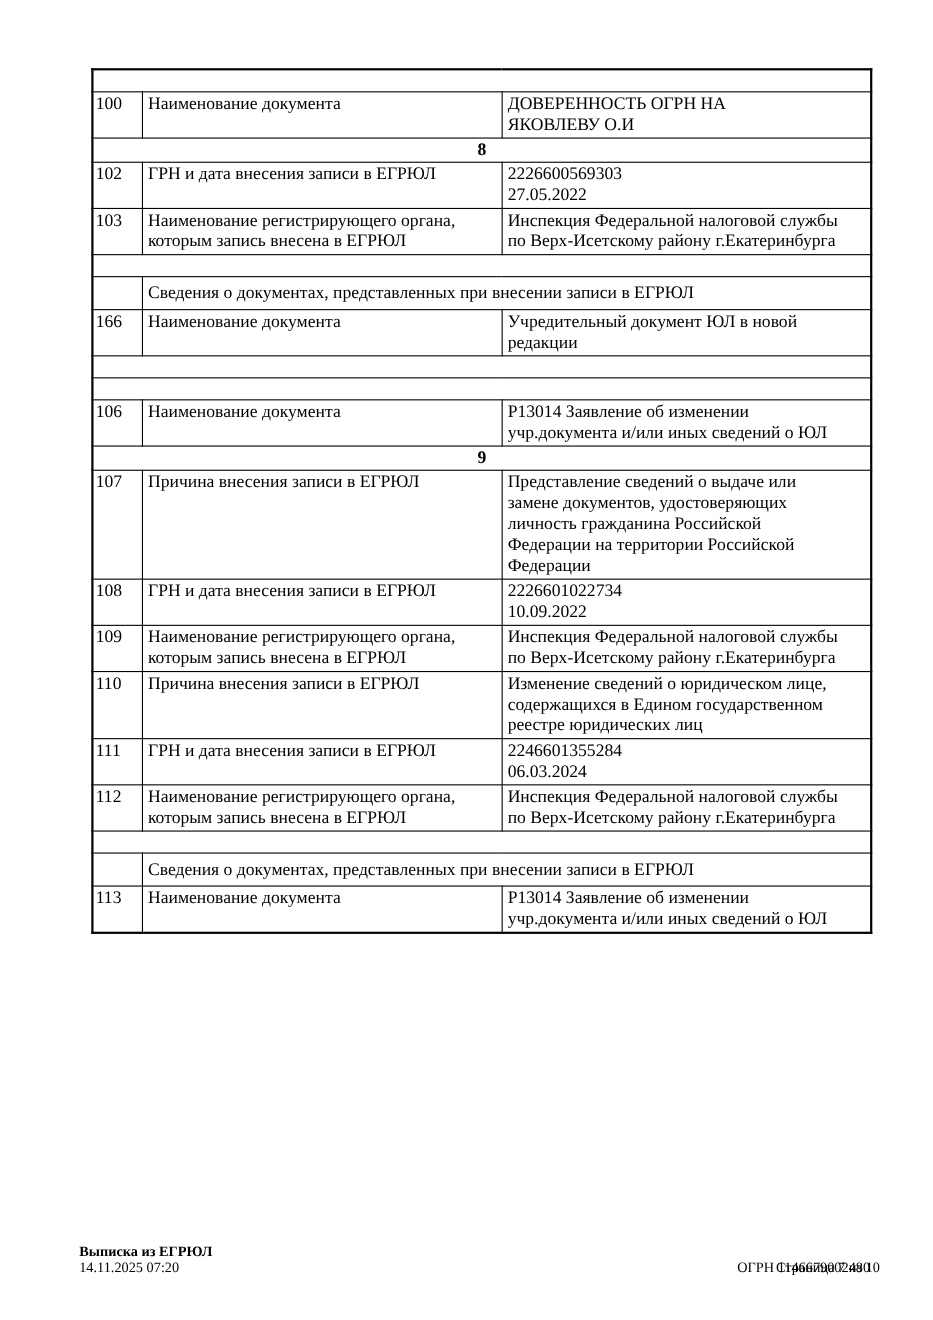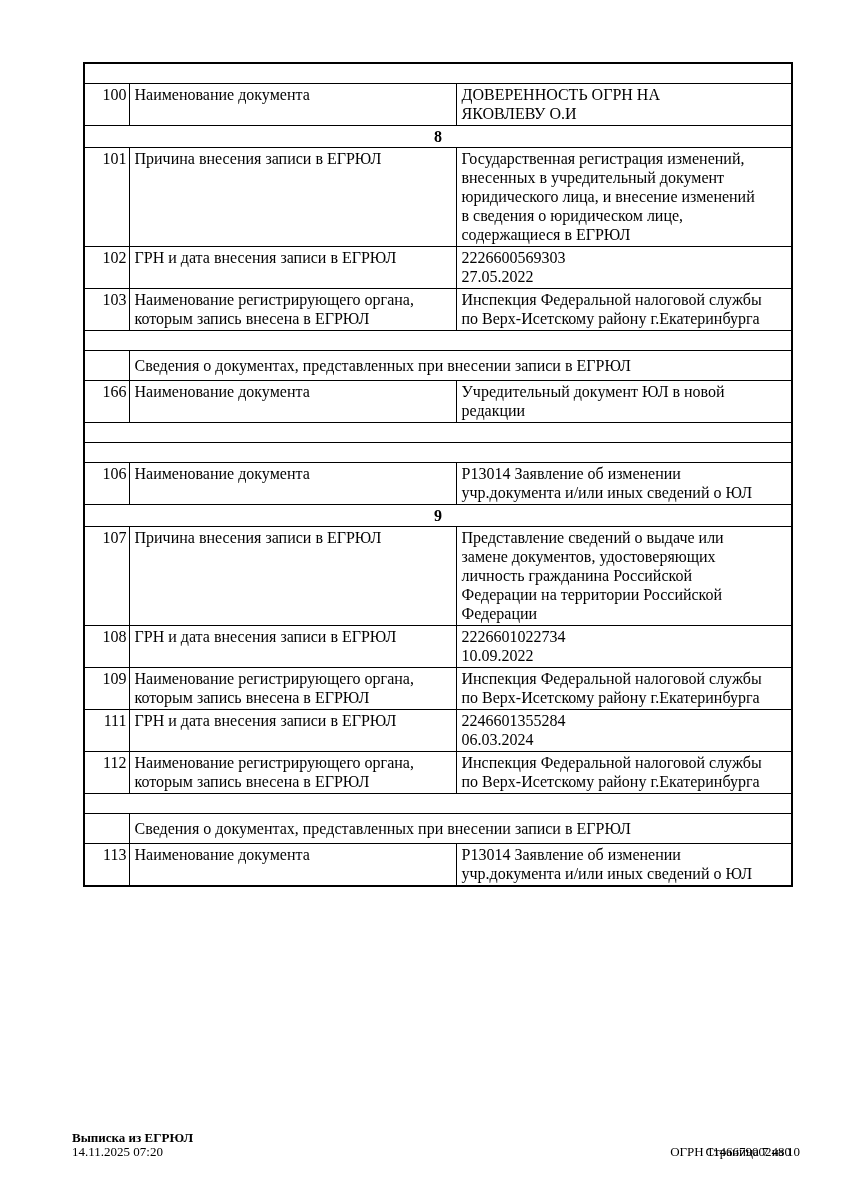--- a/index.html
+++ b/index.html
@@ -35,21 +35,21 @@
     vertical-align: top;
     font-size: 16px;
     line-height: 19px;
     overflow: hidden;
   }
   col.c-num   { width: 45px; }
   col.c-label { width: 327px; }
   col.c-value { width: 336px; }
 
   td.num-cell {
-    text-align: right;
+    text-align: left;
     padding: 1px 2px 2px 2px;
   }
   td.label-cell, td.value-cell {
     padding: 1px 5px 2px 5px;
     white-space: pre-line;
   }
   td.section-cell {
     text-align: center;
     font-weight: bold;
     height: 19px;
@@ -107,29 +107,20 @@
         <tr>
           <td class="num-cell">100</td>
           <td class="label-cell">Наименование документа</td>
           <td class="value-cell">ДОВЕРЕННОСТЬ ОГРН НА
 ЯКОВЛЕВУ О.И</td>
         </tr>
         <tr>
           <td class="section-cell" colspan="3">8</td>
         </tr>
         <tr>
-          <td class="num-cell">101</td>
-          <td class="label-cell">Причина внесения записи в ЕГРЮЛ</td>
-          <td class="value-cell">Государственная регистрация изменений,
-внесенных в учредительный документ
-юридического лица, и внесение изменений
-в сведения о юридическом лице,
-содержащиеся в ЕГРЮЛ</td>
-        </tr>
-        <tr>
           <td class="num-cell">102</td>
           <td class="label-cell">ГРН и дата внесения записи в ЕГРЮЛ</td>
           <td class="value-cell">2226600569303
 27.05.2022</td>
         </tr>
         <tr>
           <td class="num-cell">103</td>
           <td class="label-cell">Наименование регистрирующего органа,
 которым запись внесена в ЕГРЮЛ</td>
           <td class="value-cell">Инспекция Федеральной налоговой службы
@@ -177,20 +168,27 @@
           <td class="label-cell">ГРН и дата внесения записи в ЕГРЮЛ</td>
           <td class="value-cell">2226601022734
 10.09.2022</td>
         </tr>
         <tr>
           <td class="num-cell">109</td>
           <td class="label-cell">Наименование регистрирующего органа,
 которым запись внесена в ЕГРЮЛ</td>
           <td class="value-cell">Инспекция Федеральной налоговой службы
 по Верх-Исетскому району г.Екатеринбурга</td>
+        </tr>
+        <tr>
+          <td class="num-cell">110</td>
+          <td class="label-cell">Причина внесения записи в ЕГРЮЛ</td>
+          <td class="value-cell">Изменение сведений о юридическом лице,
+содержащихся в Едином государственном
+реестре юридических лиц</td>
         </tr>
         <tr>
           <td class="num-cell">111</td>
           <td class="label-cell">ГРН и дата внесения записи в ЕГРЮЛ</td>
           <td class="value-cell">2246601355284
 06.03.2024</td>
         </tr>
         <tr>
           <td class="num-cell">112</td>
           <td class="label-cell">Наименование регистрирующего органа,

